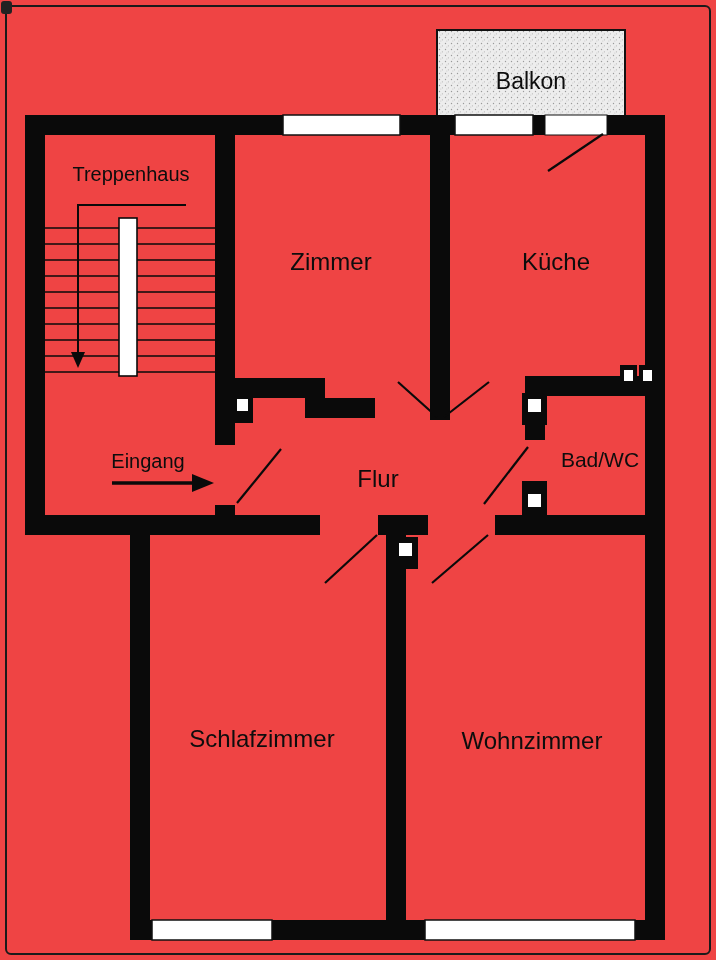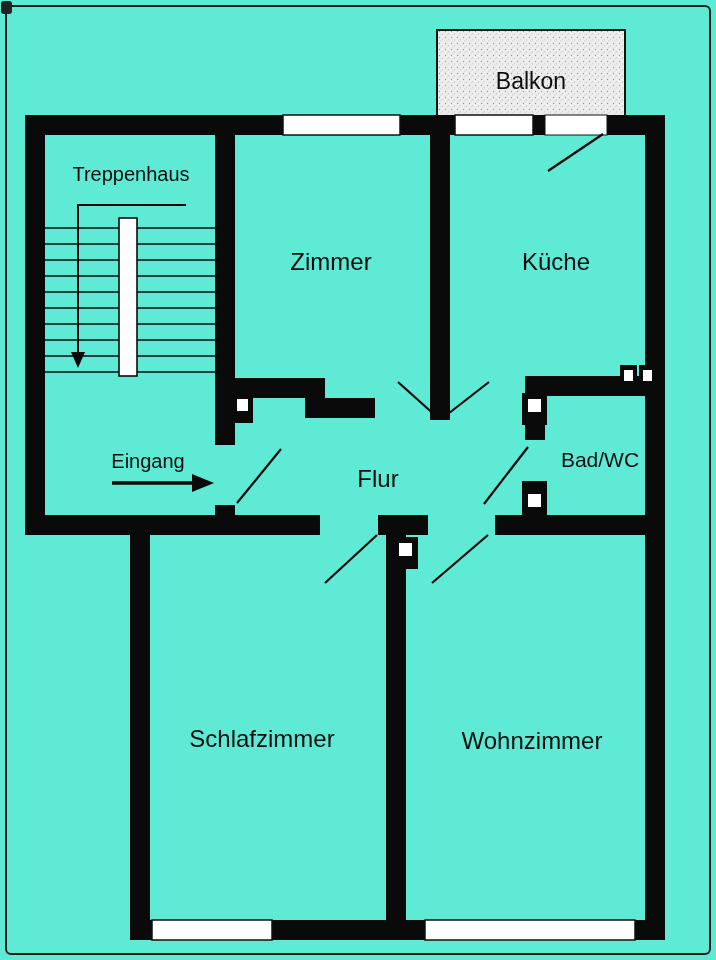--- a/index.html
+++ b/index.html
@@ -1,17 +1,17 @@
 <!DOCTYPE html>
 <html><head>
 <meta charset="utf-8">
 <style>
   html,body{margin:0;padding:0;background:#ffffff;}
   body{width:716px;height:960px;overflow:hidden;font-family:"Liberation Sans",sans-serif;}
-  .canvas{position:relative;width:716px;height:960px;background:#5eead4;}
+  .canvas{position:relative;width:716px;height:960px;background:#ef4444;}
   svg{display:block;}
   text{fill:#0d0d0d;font-family:"Liberation Sans",sans-serif;}
   .lbl-big{font-size:24px;}
   .lbl-mid{font-size:21px;}
   .lbl-sm{font-size:20px;}
 </style>
 </head>
 <body>
 
 <div class="canvas">

